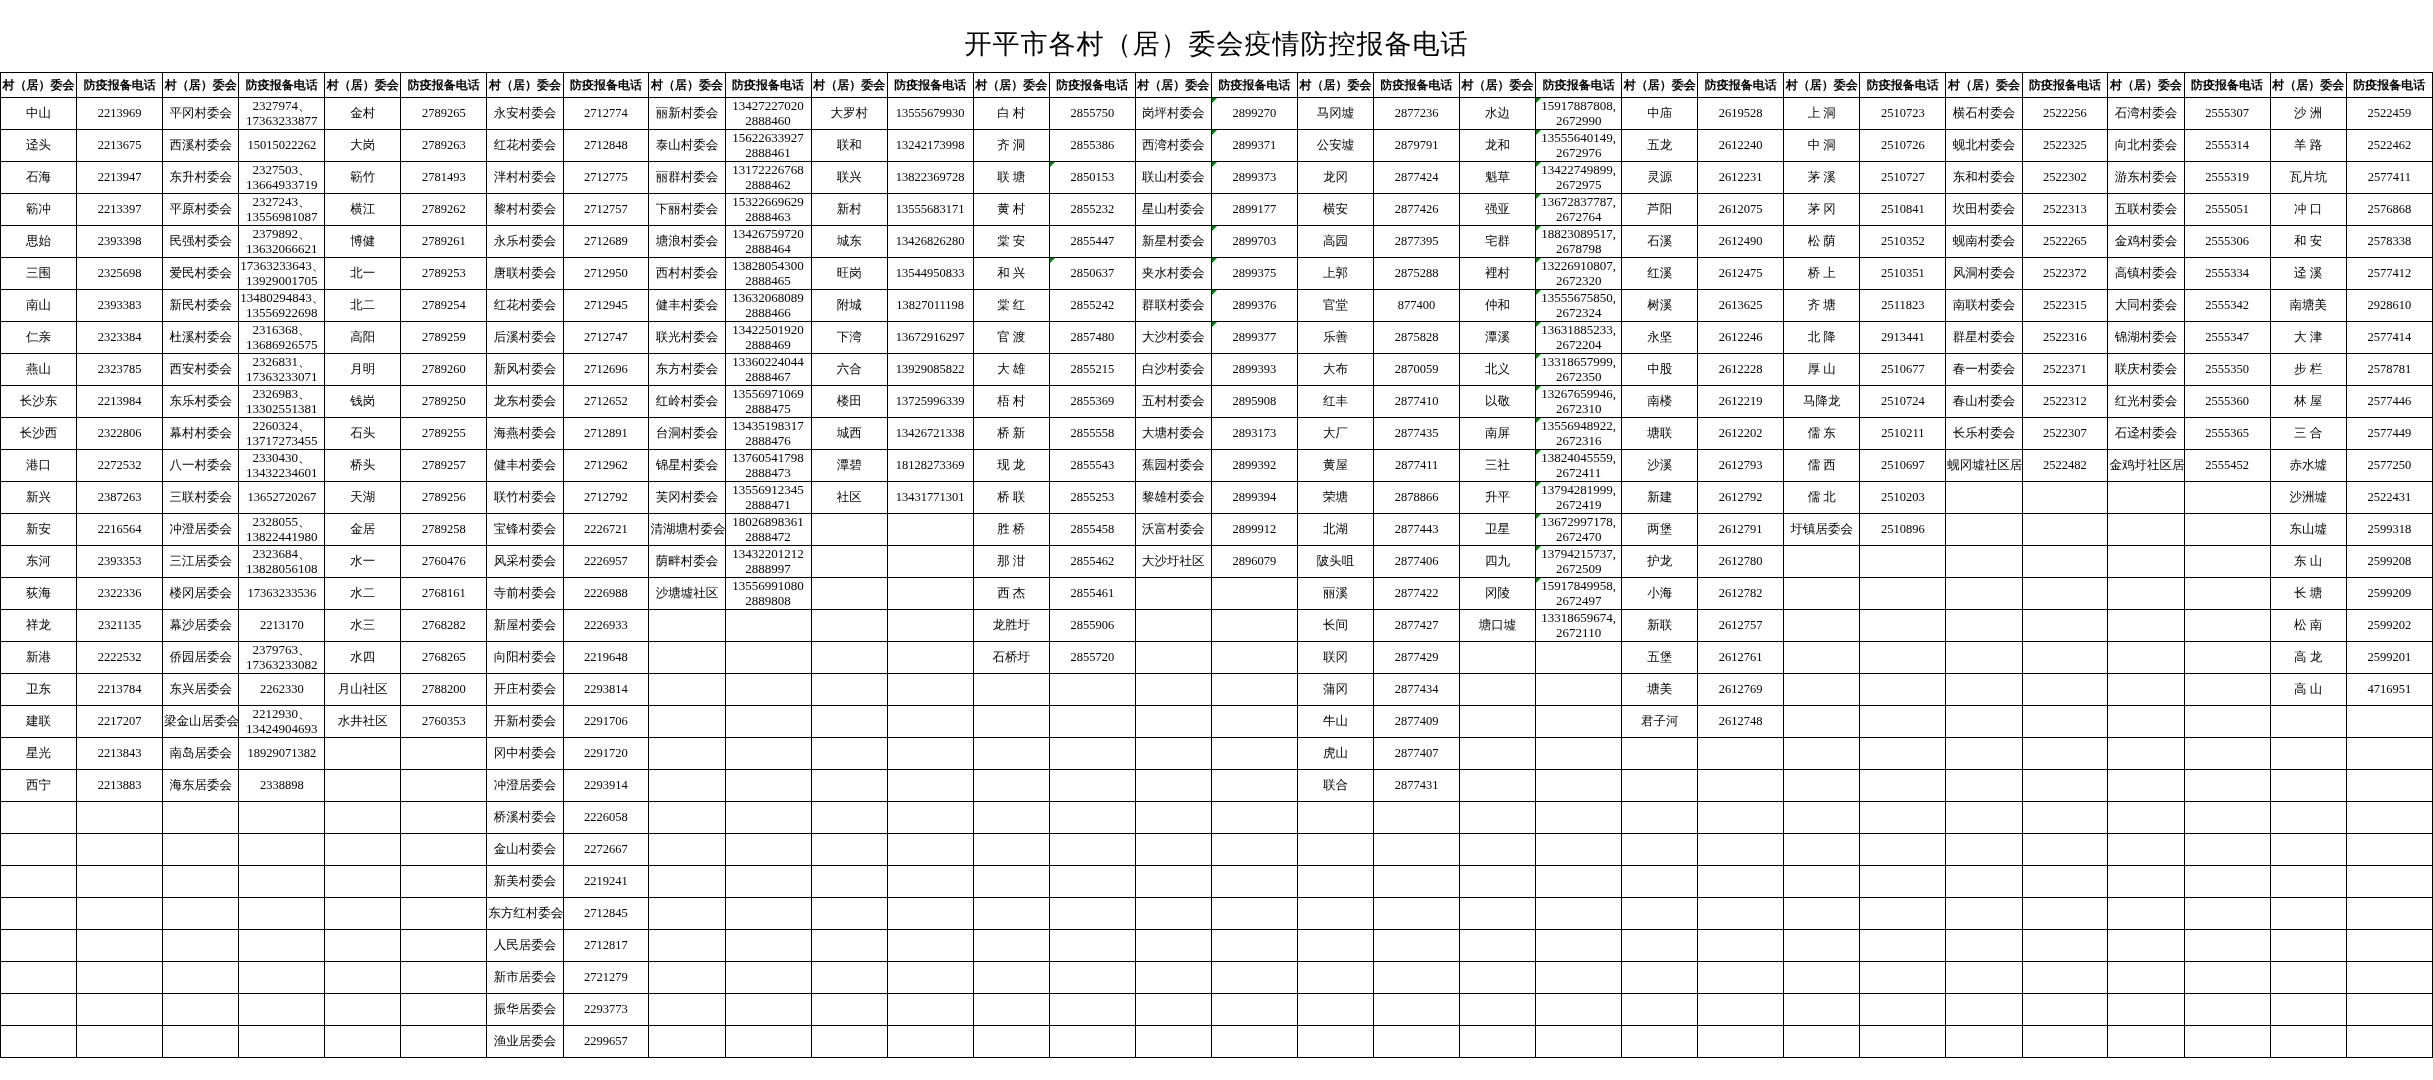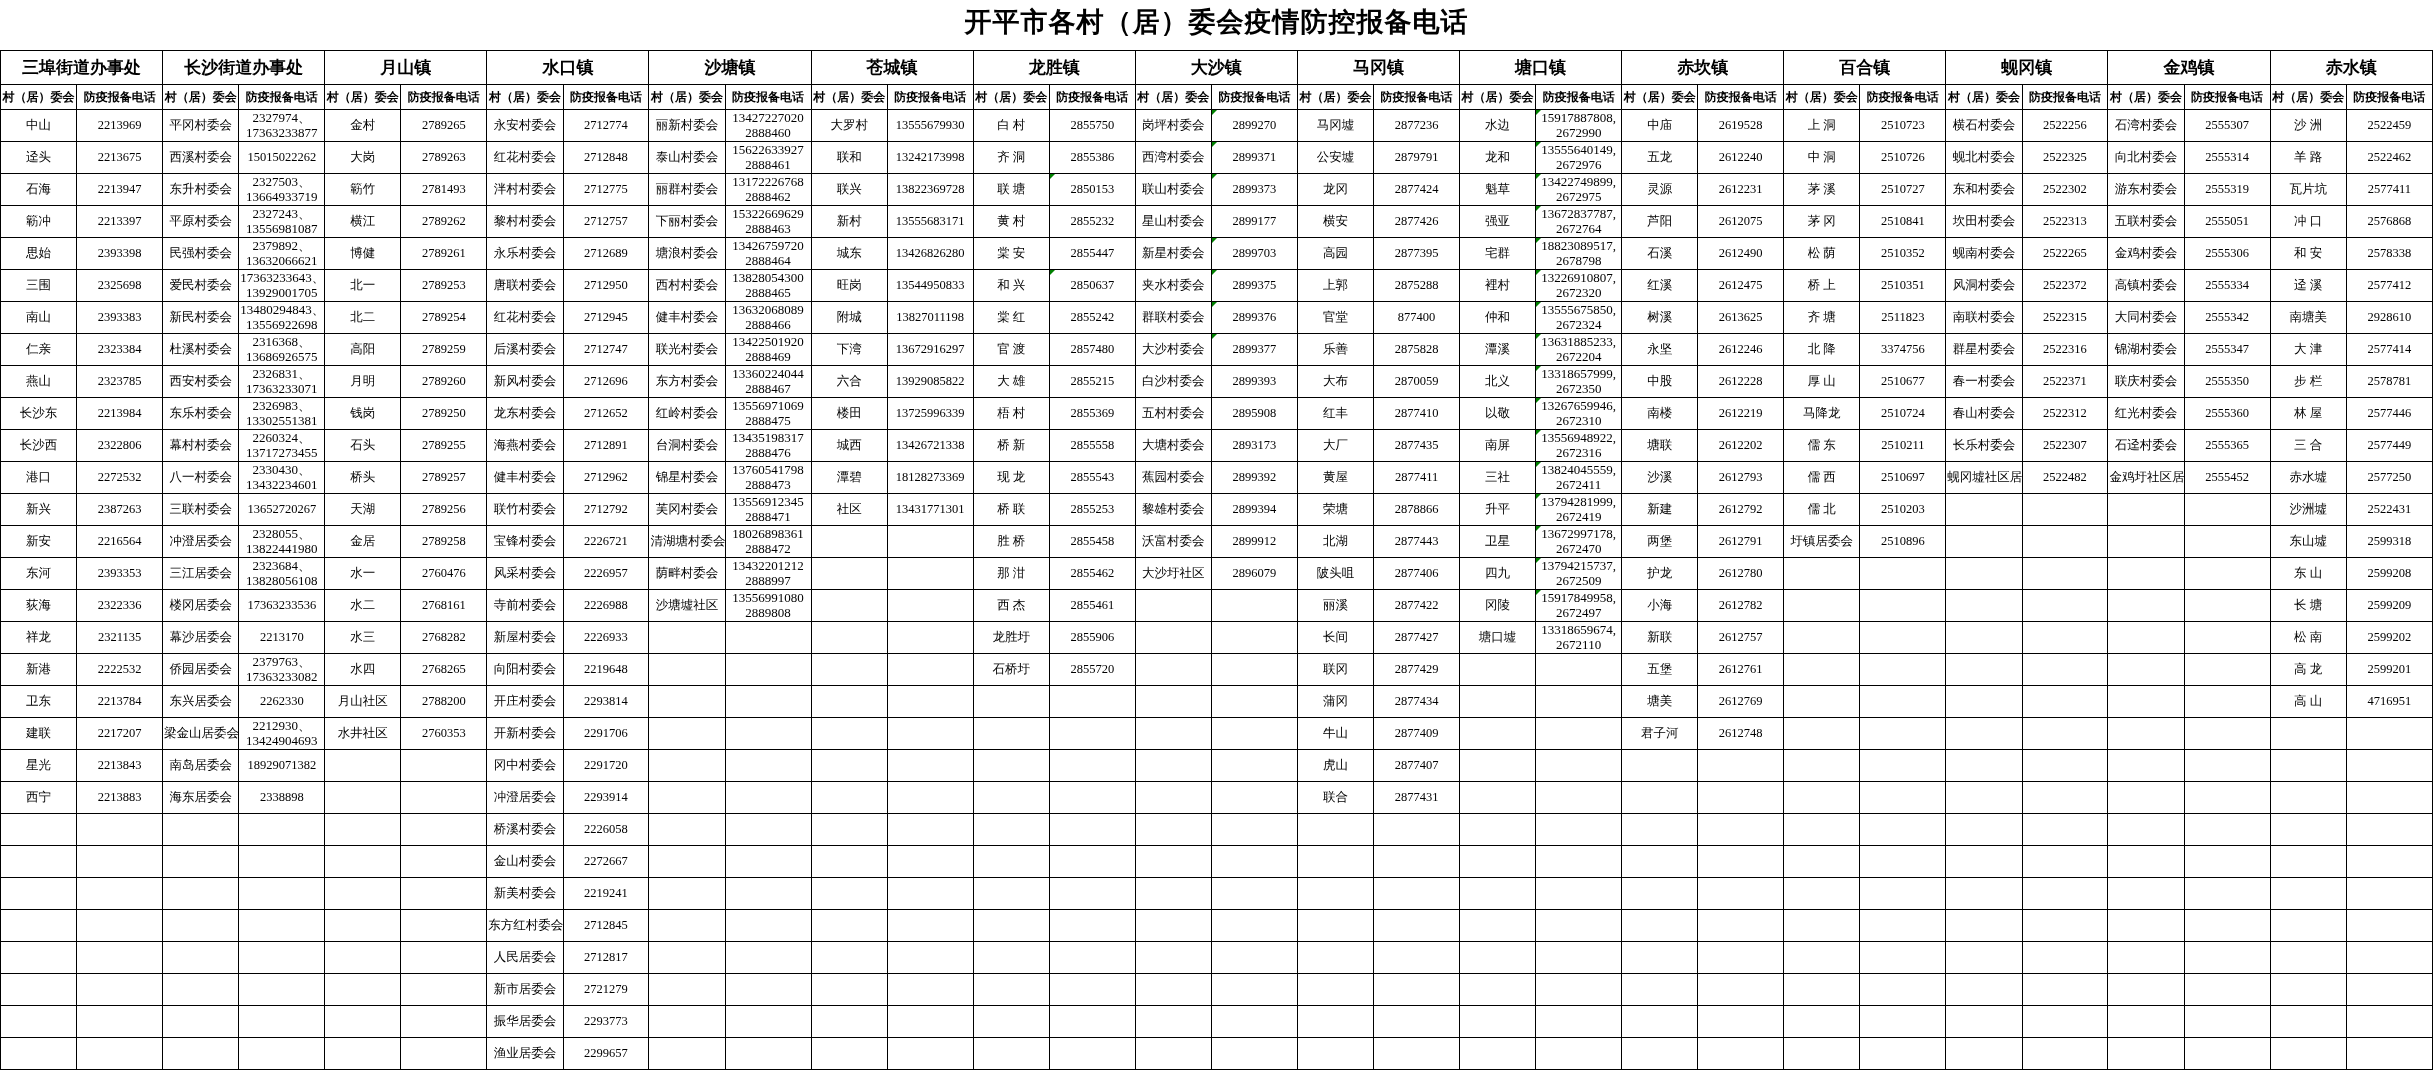--- a/index.html
+++ b/index.html
@@ -1,22 +1,22 @@
 <!DOCTYPE html>
 <html><head>
 <meta charset="utf-8">
 <style>
   html,body{margin:0;padding:0;background:#ffffff;}
   body{font-family:"Liberation Serif","DejaVu Serif",serif;color:#000;}
   .page{width:2433px;background:#fff;}
   .title{
     text-align:center;
     font-size:27px;
-    font-weight:bold;
-    padding:4px 0 10px 0;
+    font-weight:normal;
+    padding:26px 0 10px 0;
     letter-spacing:1px;
   }
   table.phones{
     border-collapse:collapse;
     table-layout:fixed;
     width:2433px;
     background:#fff;
   }
   table.phones th, table.phones td{
     border:1px solid #000;
@@ -89,37 +89,20 @@
         <col style="width: 3.133%;">
         <col style="width: 3.533%;">
         <col style="width: 3.133%;">
         <col style="width: 3.533%;">
         <col style="width: 3.133%;">
         <col style="width: 3.533%;">
         <col style="width: 3.133%;">
         <col style="width: 3.533%;">
       </colgroup>
     <thead>
-      <tr class="town-row">
-          <th colspan="2">三埠街道办事处</th>
-          <th colspan="2">长沙街道办事处</th>
-          <th colspan="2">月山镇</th>
-          <th colspan="2">水口镇</th>
-          <th colspan="2">沙塘镇</th>
-          <th colspan="2">苍城镇</th>
-          <th colspan="2">龙胜镇</th>
-          <th colspan="2">大沙镇</th>
-          <th colspan="2">马冈镇</th>
-          <th colspan="2">塘口镇</th>
-          <th colspan="2">赤坎镇</th>
-          <th colspan="2">百合镇</th>
-          <th colspan="2">蚬冈镇</th>
-          <th colspan="2">金鸡镇</th>
-          <th colspan="2">赤水镇</th>
-        </tr>
       <tr class="sub-row">
           <th>村（居）委会</th>
           <th>防疫报备电话</th>
           <th>村（居）委会</th>
           <th>防疫报备电话</th>
           <th>村（居）委会</th>
           <th>防疫报备电话</th>
           <th>村（居）委会</th>
           <th>防疫报备电话</th>
           <th>村（居）委会</th>
@@ -411,21 +394,21 @@
           <td class="v">大沙村委会</td>
           <td class="p marked">2899377</td>
           <td class="v">乐善</td>
           <td class="p">2875828</td>
           <td class="v">潭溪</td>
           <td class="p two marked">13631885233,
 2672204</td>
           <td class="v">永坚</td>
           <td class="p">2612246</td>
           <td class="v">北 降</td>
-          <td class="p">3374756</td>
+          <td class="p">2913441</td>
           <td class="v">群星村委会</td>
           <td class="p">2522316</td>
           <td class="v">锦湖村委会</td>
           <td class="p">2555347</td>
           <td class="v">大 津</td>
           <td class="p">2577414</td>
         </tr>
         <tr>
           <td class="v">燕山</td>
           <td class="p">2323785</td>

